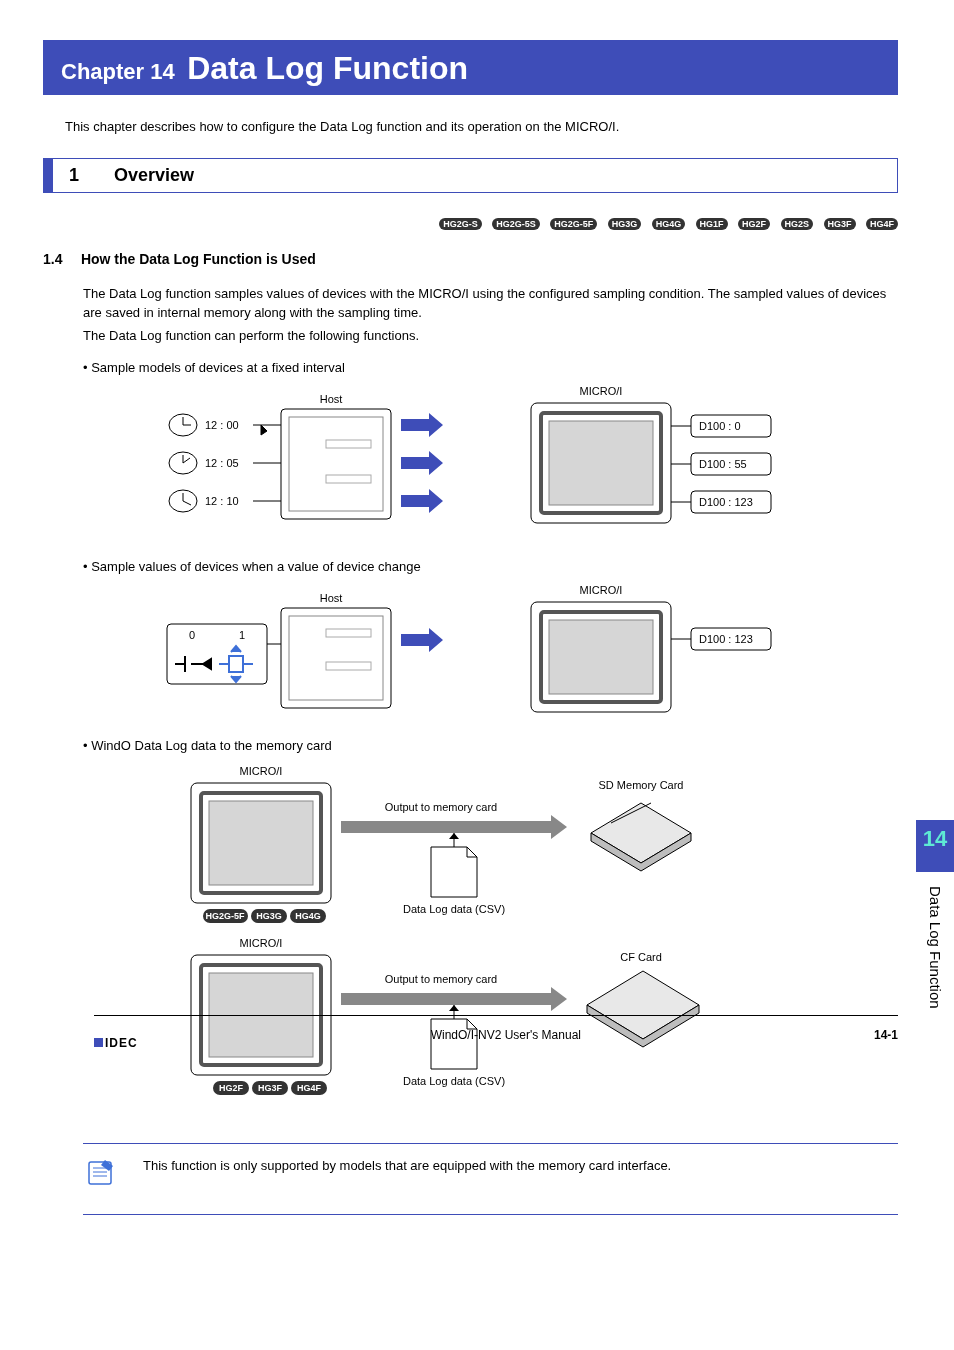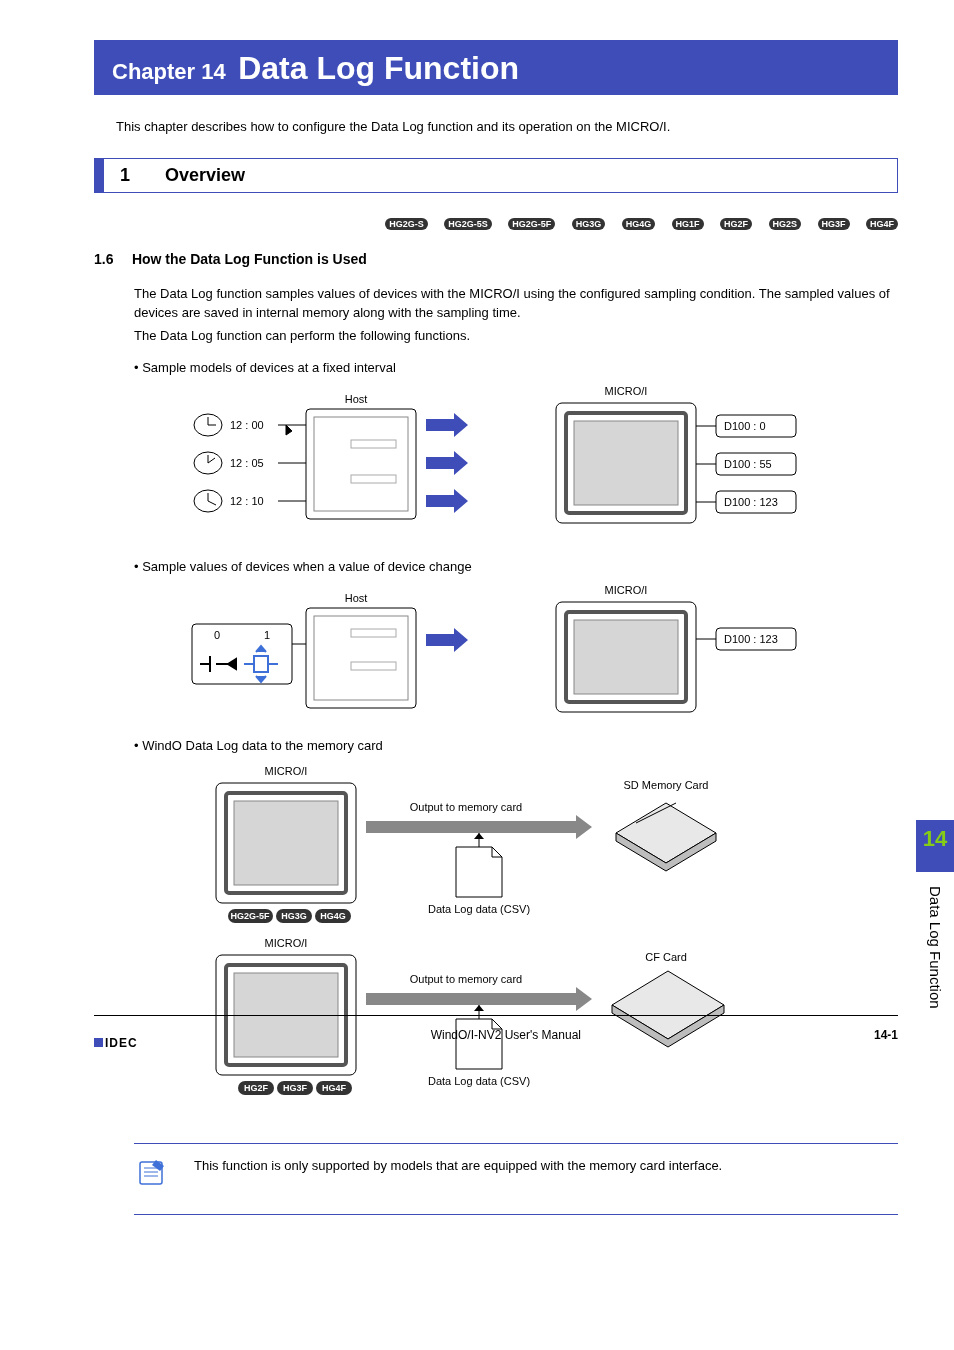--- a/index.html
+++ b/index.html
@@ -6,21 +6,21 @@
   body {
     margin: 0;
     background: #fff;
     font-family: Verdana, Geneva, sans-serif;
     width: 954px;
     height: 1350px;
     position: relative;
     color: #000;
   }
   .page {
-    padding: 40px 56px 40px 94px;
+    padding: 40px 56px 40px 43px;
     position: relative;
     height: 1080px;
   }
   .chapter-bar {
     background: #3e4db8;
     color: #fff;
     padding: 10px 18px 8px 18px;
     margin-bottom: 24px;
   }
   .chapter-bar .pre { font-size: 22px; font-weight: bold; display:inline; vertical-align: baseline;}
@@ -39,36 +39,36 @@
   .section-bar .num { display:inline-block; width: 40px;}
   .badges { text-align: right; margin: 8px 0 20px 0; }
   .badge {
     display: inline-block;
     background: #555;
     color: #fff;
     font-size: 9px;
     font-weight: bold;
     padding: 1px 4px;
     border-radius: 6px;
-    margin-left: 12px;
+    margin-left: 6px;
   }
   .badge.dk { background:#333; }
   .subsec-title { font-size: 14px; font-weight: bold; margin: 8px 0 18px 0; }
   .subsec-title .n { display:inline-block; width: 34px;}
   .para { font-size: 13px; margin: 0 0 4px 40px; line-height: 1.45;}
   .bullet { font-size: 13px; margin: 14px 0 10px 40px; }
   .bullet::before { content: "• "; }
   .diagram { display:block; margin: 8px auto 4px auto; }
   .notebox { border-top: 1px solid #3e4db8; border-bottom:1px solid #3e4db8; margin: 20px 0 0 40px; padding: 14px 4px 22px 4px; display:flex; align-items:flex-start; gap:28px;}
   .notebox .icon { width:28px; flex:0 0 28px;}
   .notebox .txt { font-size: 13px; }
   .side-tab {
     position:absolute; right:0; top: 820px;
     width: 38px;
-    background:#3e4db8; color:#84cc16; text-align:center;
+    background:#3e4db8; color:#5eead4; text-align:center;
     padding: 6px 0 16px 0;
   }
   .side-tab .num { font-size: 22px; font-weight:bold; display:block; padding-bottom:4px;}
   .side-lbl-out { position:absolute; right:0; top:880px; writing-mode:vertical-rl; font-size:15px; padding:6px 10px 6px 10px;}
   .footer {
     position:absolute; bottom: 30px; left: 94px; right: 56px;
     border-top: 1px solid #000; padding-top: 4px;
     font-size: 12px; display:flex; justify-content:space-between; align-items:center;
   }
   .footer .logo { font-weight:bold; letter-spacing:1px;margin-top:16px;}
@@ -101,21 +101,21 @@
     <span class="badge dk">HG3G</span>
     <span class="badge dk">HG4G</span>
     <span class="badge dk">HG1F</span>
     <span class="badge dk">HG2F</span>
     <span class="badge dk">HG2S</span>
     <span class="badge dk">HG3F</span>
     <span class="badge dk">HG4F</span>
   </div>
 
   <div class="subsec-title">
-    <span class="n">1.6</span>
+    <span class="n">1.4</span>
     <span>How the Data Log Function is Used</span>
   </div>
 
   <p class="para">The Data Log function samples values of devices with the MICRO/I using the configured sampling condition. The sampled values of devices are saved in internal memory along with the sampling time.</p>
   <p class="para">The Data Log function can perform the following functions.</p>
 
   <p class="bullet">Sample models of devices at a fixed interval</p>
 
   <svg class="diagram" width="620" height="160" viewBox="0 0 620 160">
     <g font-size="11">

